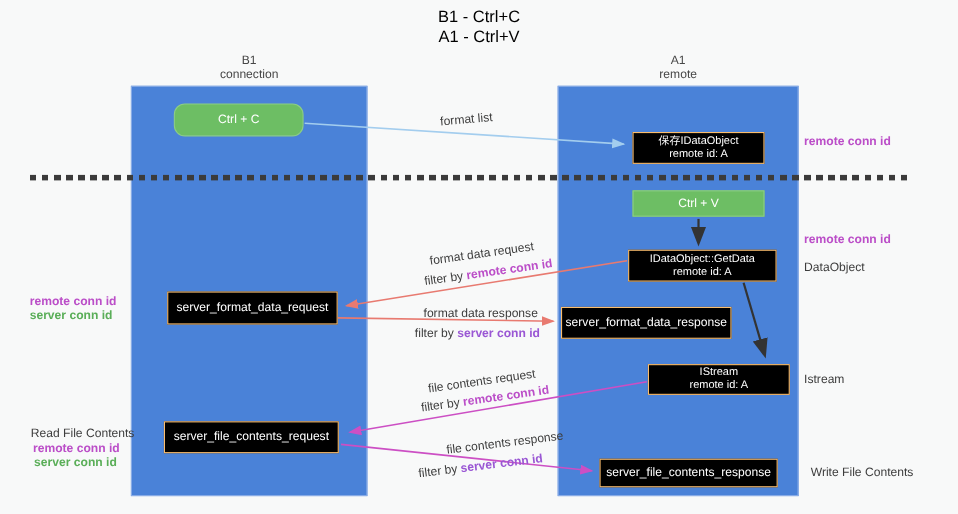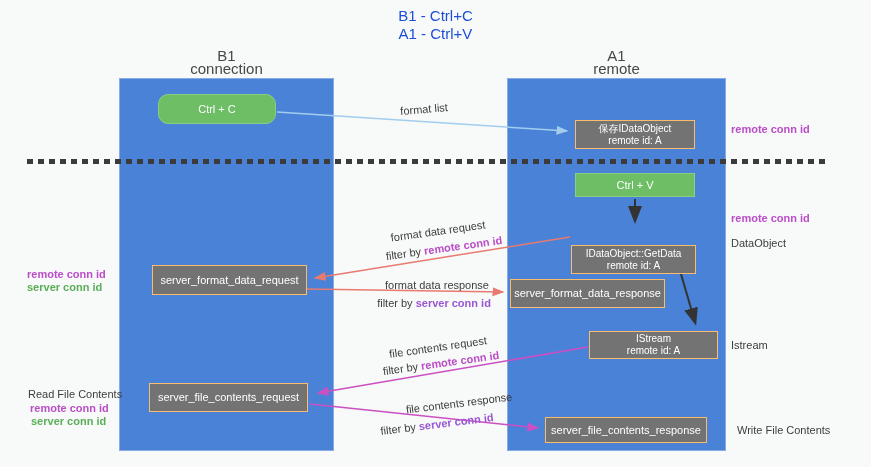--- a/index.html
+++ b/index.html
@@ -1,31 +1,31 @@
 <!DOCTYPE html>
 <html><head>
 <meta charset="utf-8">
 <style>
   html,body{margin:0;padding:0;background:#f8f9f9;}
   .diagram{position:relative;width:871px;height:467px;background:#f8f9f9;
     font-family:"Liberation Sans",sans-serif;overflow:hidden;}
   .title{position:absolute;left:0;top:7px;width:871px;text-align:center;
-    font-size:15px;line-height:18px;color:#1d4ed8;}
-  .col-header{position:absolute;top:49px;text-align:center;font-size:15px;
+    font-size:15px;line-height:18px;color:#000000;}
+  .col-header{position:absolute;top:49px;text-align:center;font-size:11px;
     line-height:13px;color:#474747;}
   .col{position:absolute;background:#4a82d8;border:1px solid #88abe6;box-sizing:border-box;}
   .divider{position:absolute;left:27px;top:159px;width:803px;height:5px;
     background:repeating-linear-gradient(to right,#3b3b3b 0 6px,transparent 6px 11px);}
   .arrows{position:absolute;left:0;top:0;pointer-events:none;}
   .box{position:absolute;display:flex;flex-direction:column;align-items:center;
     justify-content:center;color:#ffffff;text-align:center;box-sizing:border-box;
     font-size:11px;line-height:13px;}
   .box.small{font-size:10px;line-height:12px;}
   .green{background:#6dbe64;border:1px solid #8ccd84;}
-  .orange{background:#737373;border:1px solid #fbbd6d;}
+  .orange{background:#000000;border:1px solid #fbbd6d;}
   .edge-label{position:absolute;font-size:11px;color:#3d3d3d;white-space:nowrap;
     transform:translate(-50%,-50%);}
   .rot8{transform:translate(-50%,-50%) rotate(-8deg);}
   .rot7{transform:translate(-50%,-50%) rotate(-7deg);}
   .rot5{transform:translate(-50%,-50%) rotate(-5deg);}
   .annot{position:absolute;font-size:11px;color:#3d3d3d;white-space:nowrap;}
   .magenta{color:#bb4ec8;font-weight:bold;}
   .purple{color:#9a57d4;font-weight:bold;}
   .greentxt{color:#5aae58;font-weight:bold;}
 </style>
@@ -83,21 +83,21 @@
 
   <div class="box orange small" style="left:575px;top:120px;width:120px;height:29px;">
     <span>保存IDataObject</span>
     <span>remote id: A</span>
   </div>
 
   <div class="box green" style="left:575px;top:173px;width:120px;height:24px;">
     <span>Ctrl + V</span>
   </div>
 
-  <div class="box orange small" style="left:571px;top:245px;width:125px;height:29px;">
+  <div class="box orange small" style="left:571px;top:227px;width:135px;height:29px;">
     <span>IDataObject::GetData</span>
     <span>remote id: A</span>
   </div>
 
   <div class="box orange" style="left:152px;top:265px;width:155px;height:30px;">
     <span>server_format_data_request</span>
   </div>
 
   <div class="box orange" style="left:510px;top:279px;width:155px;height:29px;">
     <span>server_format_data_response</span>

